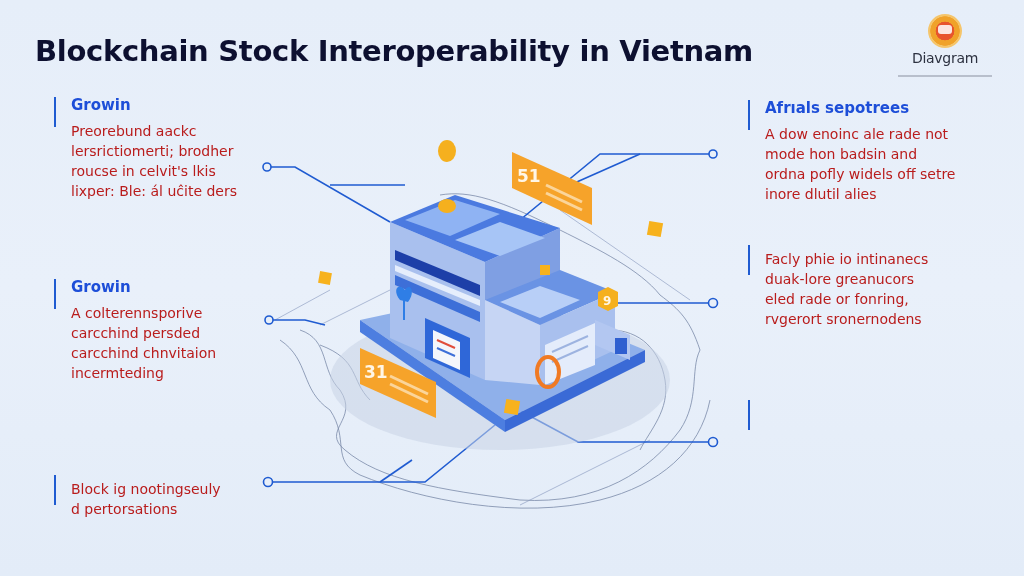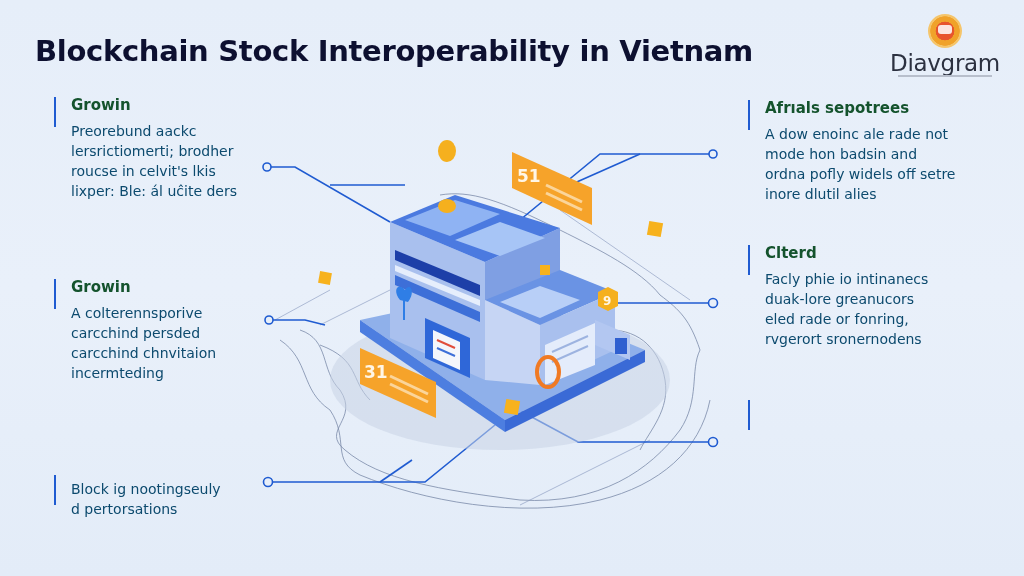--- a/index.html
+++ b/index.html
@@ -20,28 +20,28 @@
     position: absolute; left: 38px; top: 2px; width: 34px; height: 34px;
     border-radius: 50%;
     background: radial-gradient(circle, #e8542c 0 38%, #f0a22a 40% 60%, #f5c56b 62% 100%);
   }
   .logo-emblem::after {
     content: ""; position: absolute; left: 10px; top: 11px; width: 14px; height: 9px;
     background: #fff; border-radius: 3px; opacity: .85;
   }
   .logo-text {
     position: absolute; left: 0; top: 38px; width: 110px; text-align: center;
-    font-size: 23px; color: #2c3140; letter-spacing: -0.3px;
+    font-size: 14px; color: #2c3140; letter-spacing: -0.3px;
   }
   .logo-sub { position: absolute; left: 8px; top: 63px; width: 94px; height: 2px; background: #b8bfcc; }
 
   .block { position: absolute; }
   .block .bar { position: absolute; left: 0; top: 2px; width: 2px; height: 30px; background: #1f5bd1; }
-  .block .title { font-size: 15px; font-weight: bold; color: #14532d; margin-left: 17px; line-height: 20px; }
-  .block .desc { font-size: 14px; color: #0c4a6e; margin-left: 17px; margin-top: 6px; line-height: 20px; white-space: pre-line; }
+  .block .title { font-size: 15px; font-weight: bold; color: #1d4ed8; margin-left: 17px; line-height: 20px; }
+  .block .desc { font-size: 14px; color: #b91c1c; margin-left: 17px; margin-top: 6px; line-height: 20px; white-space: pre-line; }
 
   #b1 { left: 54px; top: 95px; width: 230px; }
   #b2 { left: 54px; top: 277px; width: 230px; }
   #b3 { left: 54px; top: 473px; width: 230px; }
   #b4 { left: 748px; top: 98px; width: 260px; }
   #b5 { left: 748px; top: 243px; width: 260px; }
   #b6 { left: 748px; top: 398px; width: 260px; }
 
   svg.scene { position: absolute; left: 0; top: 0; }
   .badge-text { font-family: "DejaVu Sans", sans-serif; font-weight: bold; fill: #fff6e6; font-size: 17px; }
@@ -188,21 +188,20 @@
 <div class="block" id="b4">
   <div class="bar"></div>
   <div class="title">Afrıals sepotrees</div>
   <div class="desc">A dow enoinc ale rade not
 mode hon badsin and
 ordna pofly widels off setre
 inore dlutil alies</div>
 </div>
 <div class="block" id="b5">
   <div class="bar"></div>
-  <div class="title">Clterd</div>
   <div class="desc">Facly phie io intinanecs
 duak-lore greanucors
 eled rade or fonring,
 rvgerort sronernodens</div>
 </div>
 <div class="block" id="b6">
   <div class="bar"></div>
 </div>
 
 </body></html>

